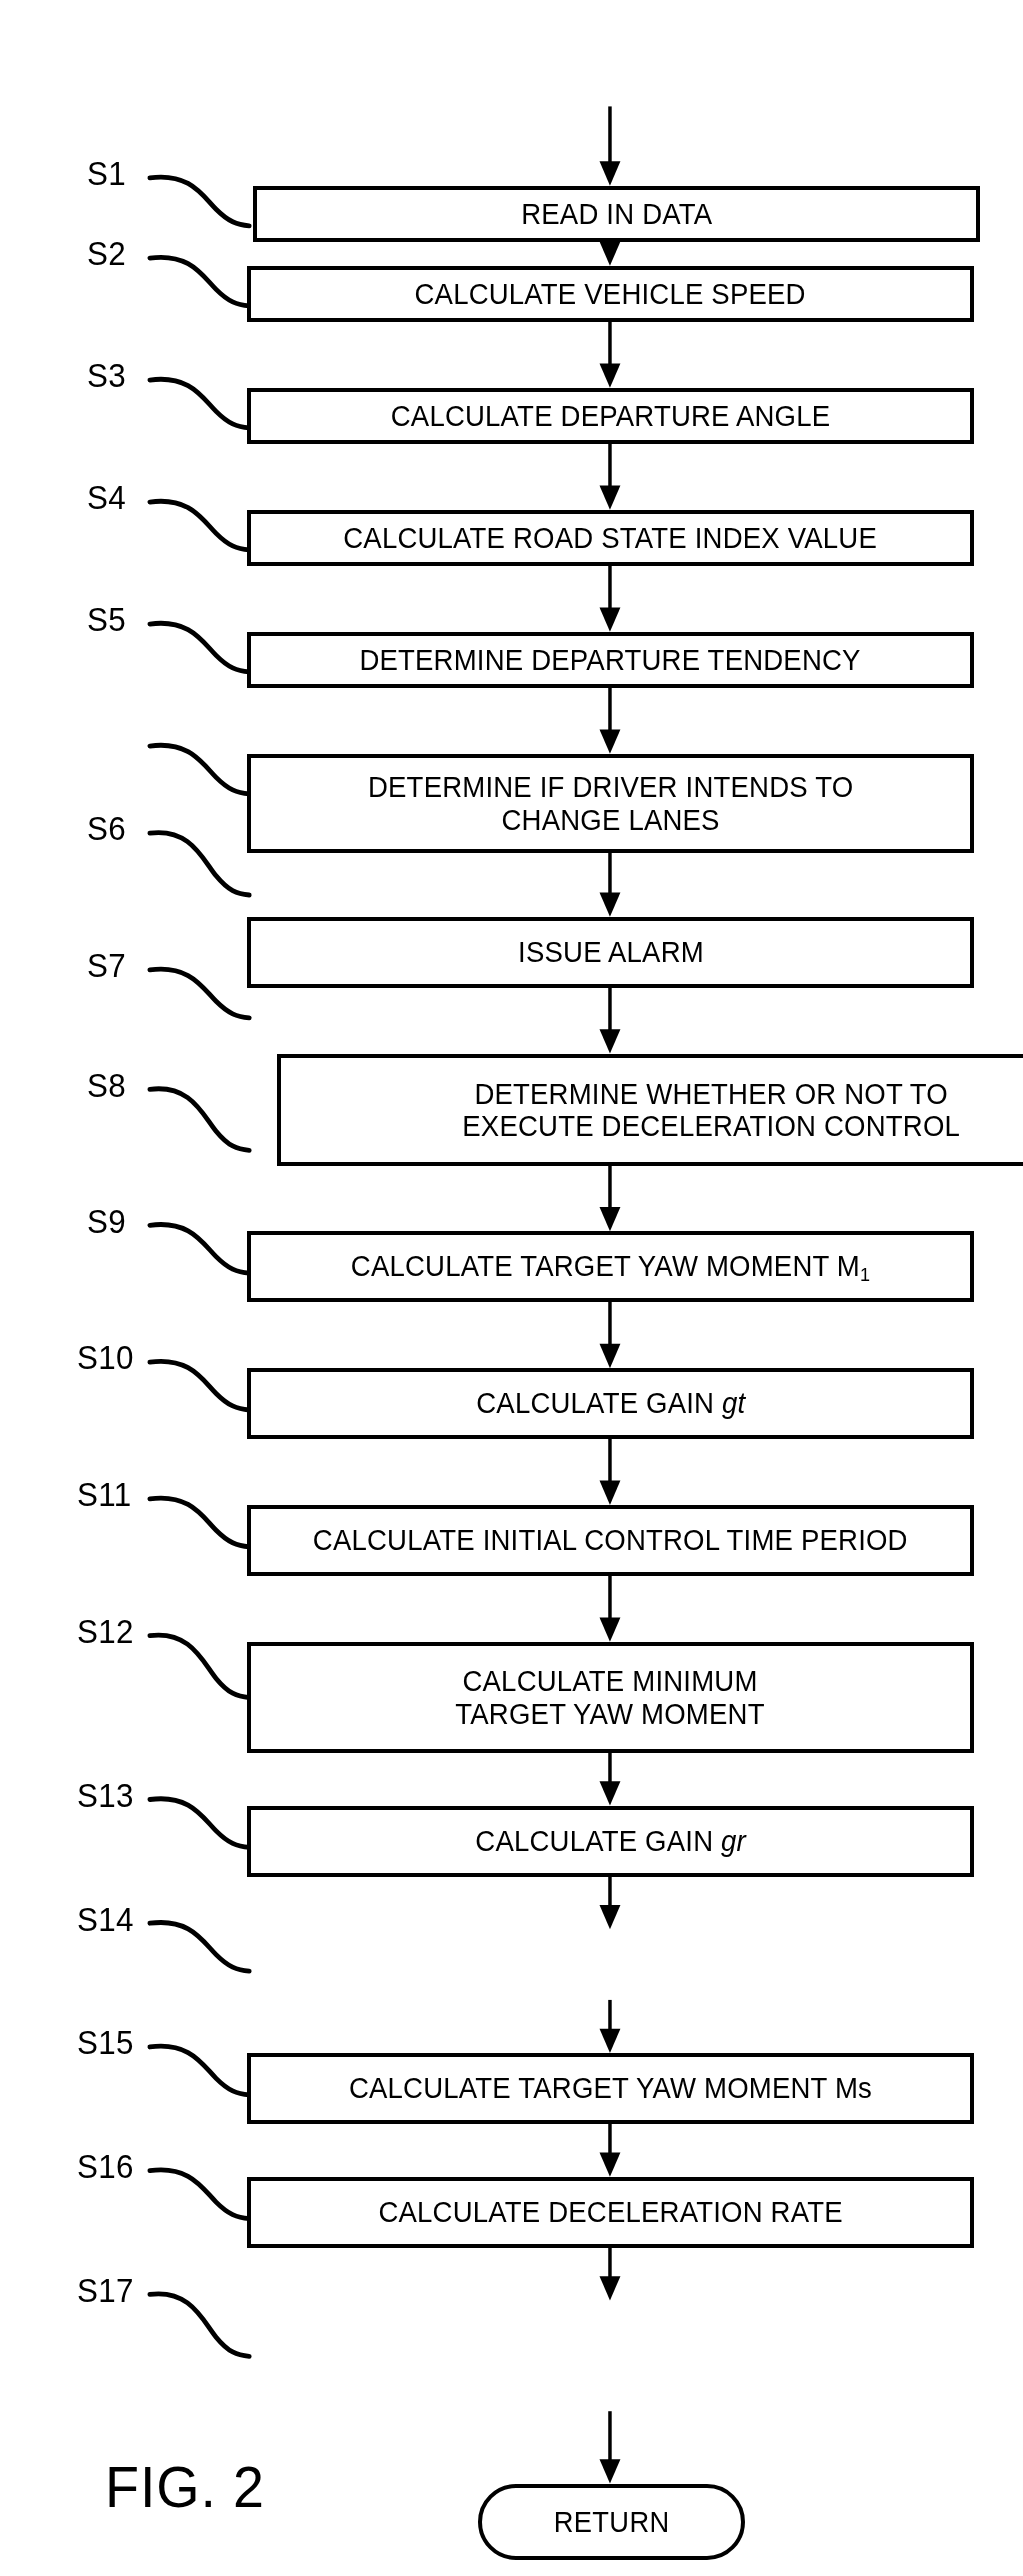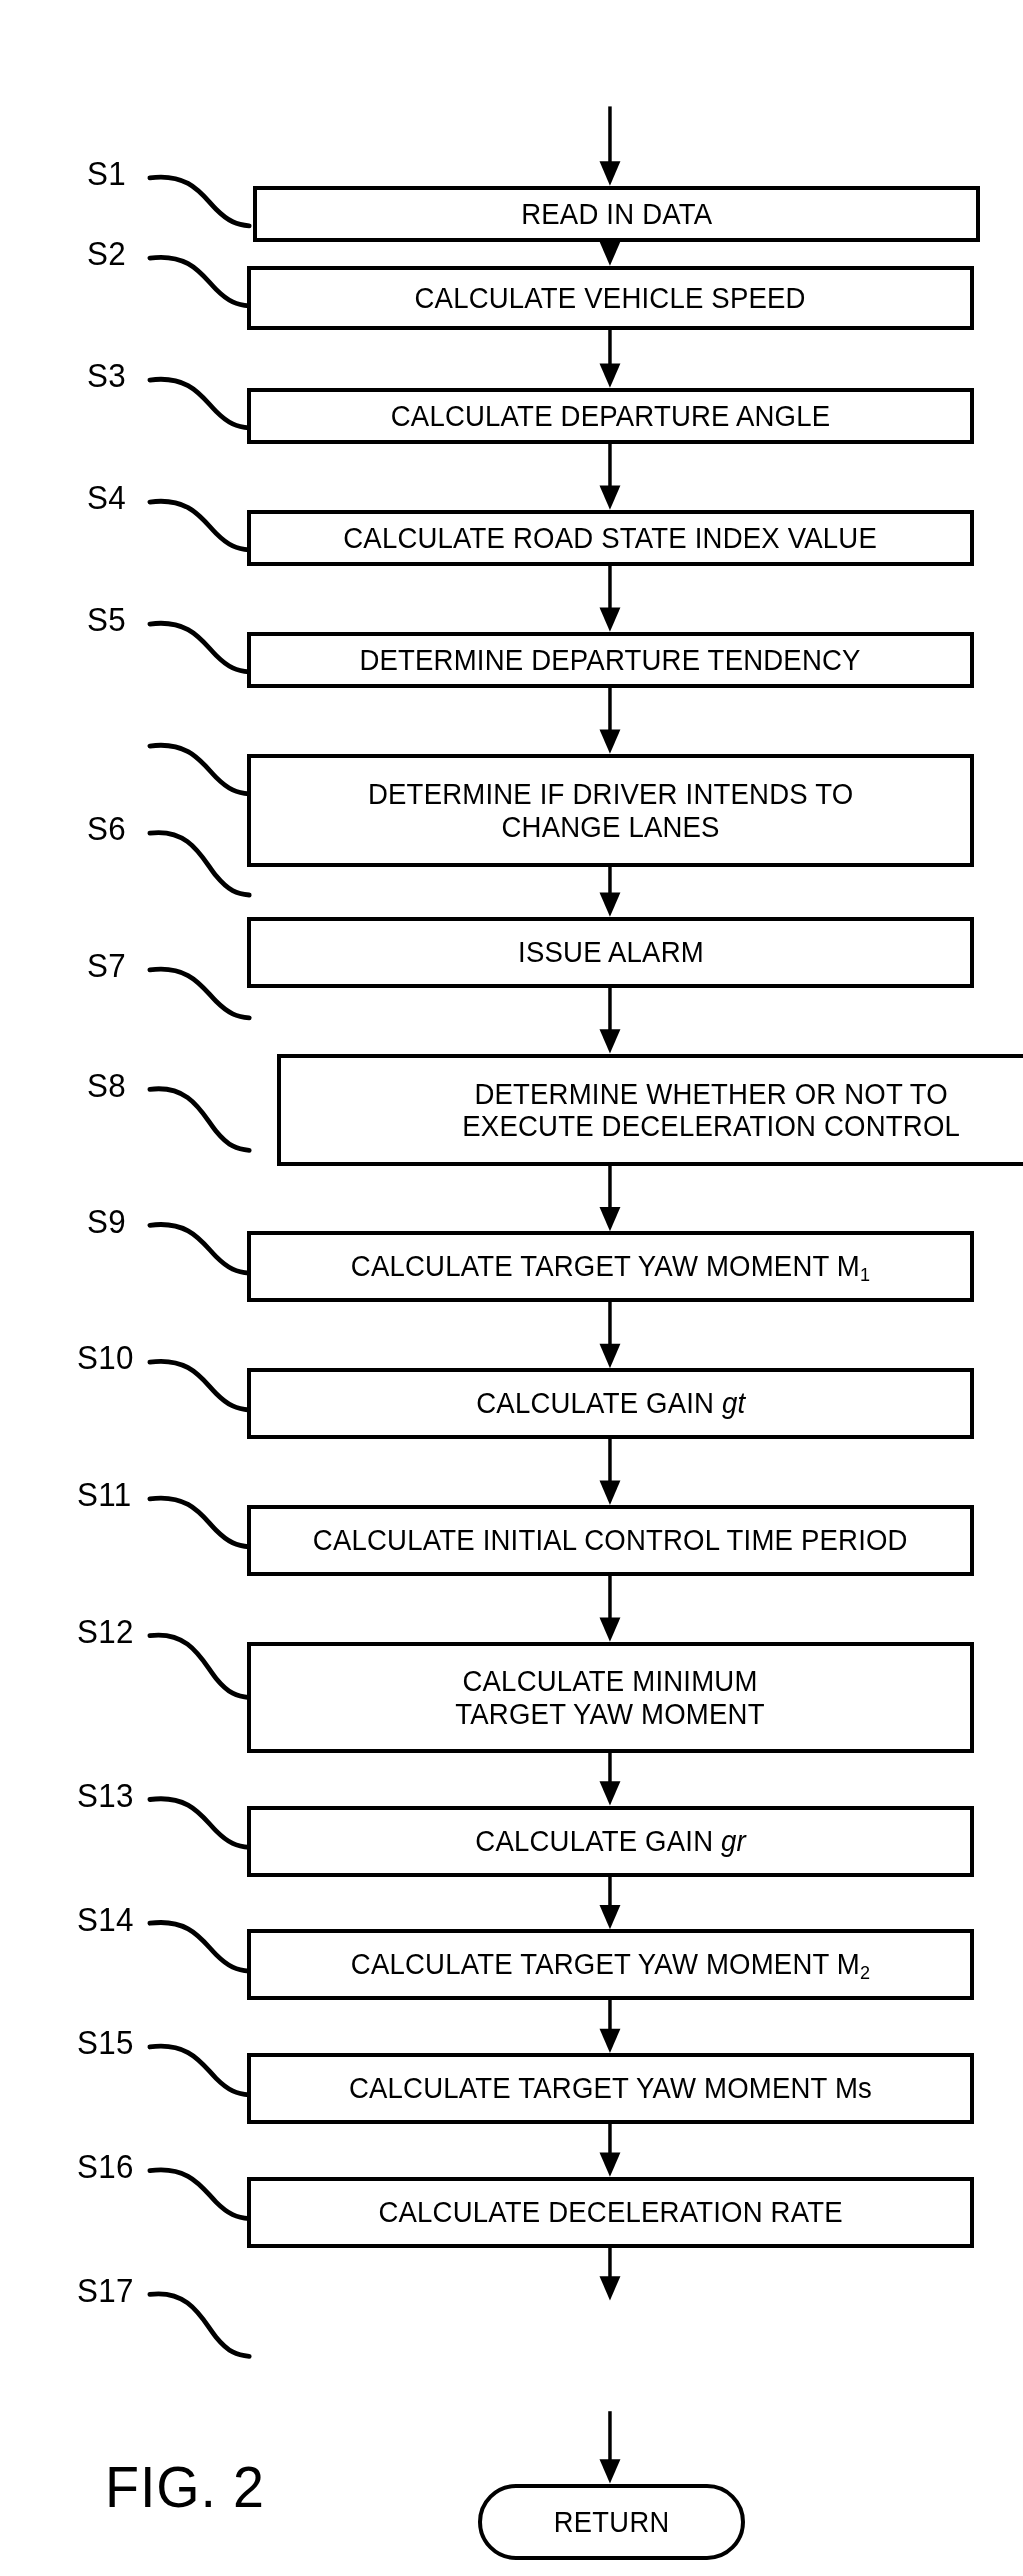--- a/index.html
+++ b/index.html
@@ -203,37 +203,37 @@
       <path class="leader" d="M172,2491 C218,2485 232,2511 248,2527 C262,2541 272,2545 286,2546"></path>
       <path class="leader" d="M172,2633 C218,2627 232,2662 248,2682 C262,2699 272,2703 286,2704"></path>
     </g>
   </svg>
 
 
   <div class="process" style="left:253px; top:186px; width:727px; height:56px;">
     <div class="ptext">READ IN DATA</div>
   </div>
 
-  <div class="process" style="left:247px; top:266px; width:727px; height:64px;text-align:center;">
+  <div class="process" style="left:247px; top:266px; width:727px; height:56px;text-align:center;">
     <div class="ptext">CALCULATE VEHICLE SPEED</div>
   </div>
 
   <div class="process" style="left:247px; top:388px; width:727px; height:56px;">
     <div class="ptext">CALCULATE DEPARTURE ANGLE</div>
   </div>
 
   <div class="process" style="left:247px; top:510px; width:727px; height:56px;">
     <div class="ptext">CALCULATE ROAD STATE INDEX VALUE</div>
   </div>
 
   <div class="process" style="left:247px; top:632px; width:727px; height:56px;">
     <div class="ptext">DETERMINE DEPARTURE TENDENCY</div>
   </div>
 
-  <div class="process" style="left:247px; top:754px; width:727px; height:113px;">
+  <div class="process" style="left:247px; top:754px; width:727px; height:99px;">
     <div class="ptext">DETERMINE IF DRIVER INTENDS TO
 CHANGE LANES</div>
   </div>
 
   <div class="process" style="left:247px; top:917px; width:727px; height:71px;">
     <div class="ptext">ISSUE ALARM</div>
   </div>
 
   <div class="process" style="left:258px; top:1054px; width:869px; height:112px;margin-left:19px;">
     <div class="ptext">DETERMINE WHETHER OR NOT TO
@@ -254,23 +254,20 @@
 
   <div class="process" style="left:247px; top:1642px; width:727px; height:111px;">
     <div class="ptext">CALCULATE MINIMUM
 TARGET YAW MOMENT</div>
   </div>
 
   <div class="process" style="left:247px; top:1806px; width:727px; height:71px;">
     <div class="ptext">CALCULATE GAIN <span class="ital">gr</span></div>
   </div>
 
-  <div class="process" style="left:247px; top:1929px; width:727px; height:71px;">
-    <div class="ptext">CALCULATE TARGET YAW MOMENT M<sub>2</sub></div>
-  </div>
 
   <div class="process" style="left:247px; top:2053px; width:727px; height:71px;">
     <div class="ptext">CALCULATE TARGET YAW MOMENT Ms</div>
   </div>
 
   <div class="process" style="left:247px; top:2177px; width:727px; height:71px;">
     <div class="ptext">CALCULATE DECELERATION RATE</div>
   </div>
 
 

